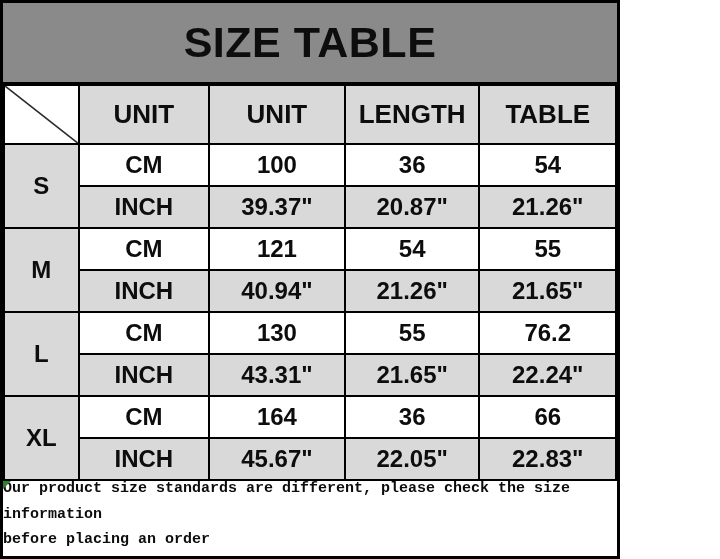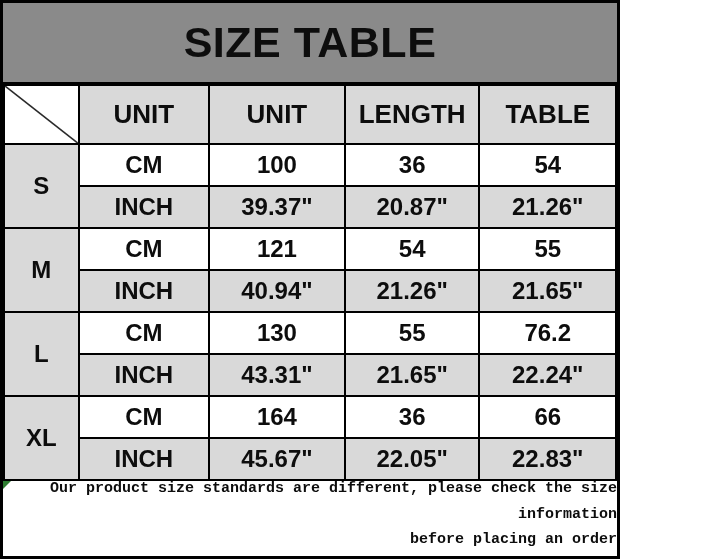--- a/index.html
+++ b/index.html
@@ -48,21 +48,21 @@
   }
   td.corner svg{position:absolute;left:0;top:0;width:100%;height:100%;display:block;}
   tr.cm-row td, tr.inch-row td{height:40px;font-size:24px;}
   tr.cm-row td{background:var(--white-bg);}
   tr.inch-row td{background:var(--cell-gray);}
   td.size-cell{background:var(--cell-gray) !important;font-size:29px;}
   .footer{
     flex:1 1 auto;position:relative;box-sizing:border-box;
     background:var(--white-bg);
     display:flex;align-items:center;justify-content:center;
-    text-align:right;
+    text-align:left;
   }
   .footer .note{
     font-family:"Liberation Mono", monospace;
     font-weight:bold;font-size:15px;line-height:1.7;
     white-space:pre-line;margin-top:-8px;
   }
   .corner-marker{
     position:absolute;left:0;top:0;width:0;height:0;
     border-top:8px solid var(--marker-green);
     border-right:8px solid transparent;

